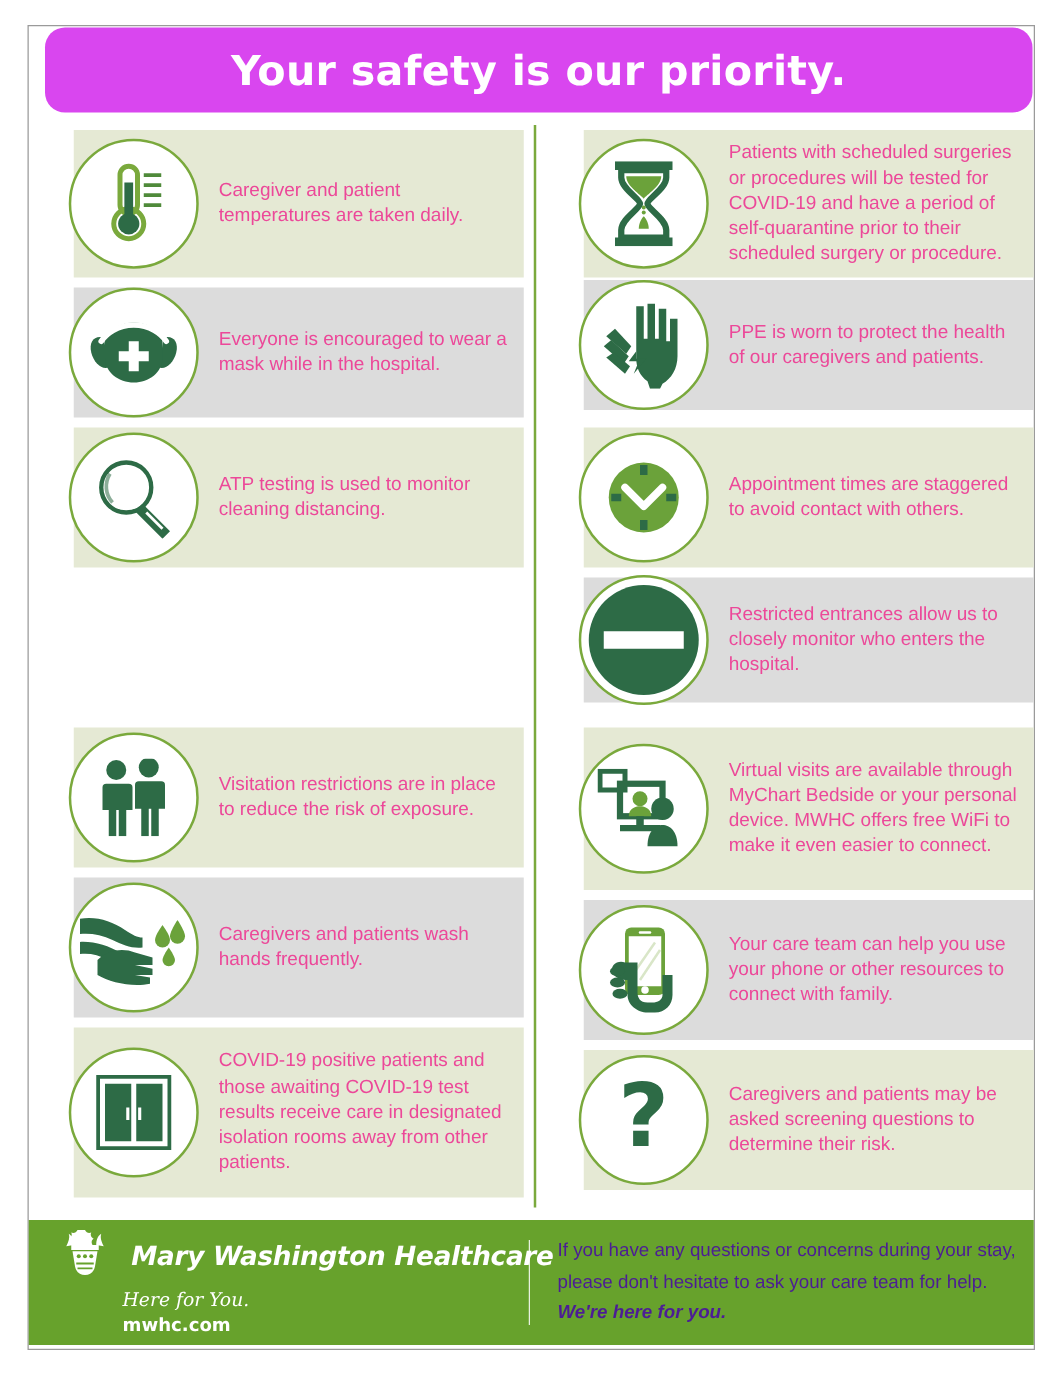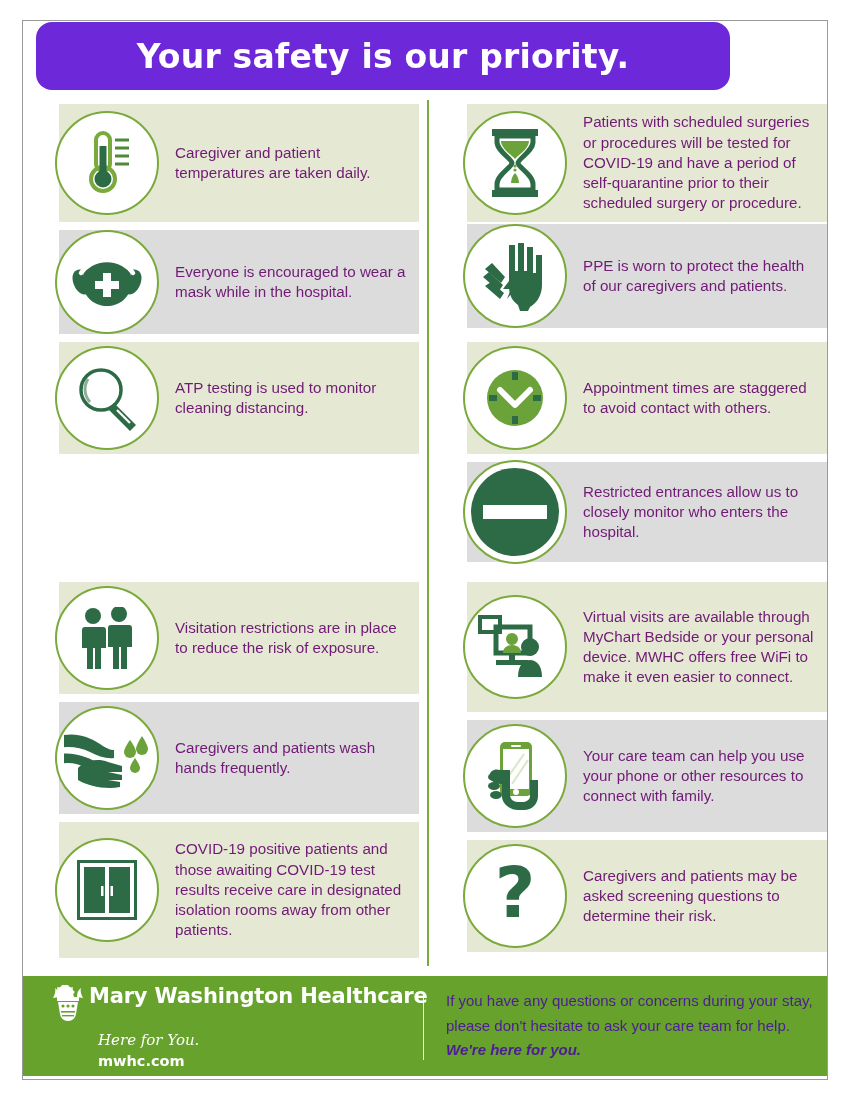--- a/index.html
+++ b/index.html
@@ -31,23 +31,23 @@
     border: 1px solid #9a9a9a;
     box-sizing: border-box;
     background: #ffffff;
   }
 
   
   .header-bar {
     position: absolute;
     left: 36px;
     top: 22px;
-    width: 694px;
+    width: 790px;
     height: 68px;
-    background: #6d28d9;
+    background: #d946ef;
     border-radius: 16px 16px 16px 16px;
     display: flex;
     align-items: center;
     justify-content: center;
     z-index: 5;
   }
   .header-title {
     color: #ffffff;
     font-size: 33px;
     font-weight: bold;
@@ -115,21 +115,21 @@
     justify-content: center;
     margin-left: 32px;
   }
   .circle svg { display: block; }
 
   .rtext {
     position: relative;
     z-index: 2;
     margin-left: 16px;
     padding-right: 8px;
-    color: #701a75;
+    color: #ec4899;
     font-size: 15.2px;
     line-height: 1.33;
     font-family: "Liberation Sans", sans-serif;
   }
   .col-right .rtext { font-size: 15.2px; }
 
   
   .footer {
     position: absolute;
     left: 23px;
@@ -141,22 +141,23 @@
     align-items: center;
   }
   .footer-left {
     width: 400px;
     padding-left: 28px;
     box-sizing: border-box;
     color: #ffffff;
   }
   .brand-row {
     display: flex;
-    align-items: flex-start;
-    gap: 4px;
+    align-items: center;
+    gap: 20px;
+    font-style: italic;
   }
   .brand-name {
     font-size: 21px;
     font-weight: bold;
     letter-spacing: -0.2px;
     font-family: "DejaVu Sans", sans-serif;
     white-space: nowrap;
   }
   .tagline {
     margin-top: 5px;

